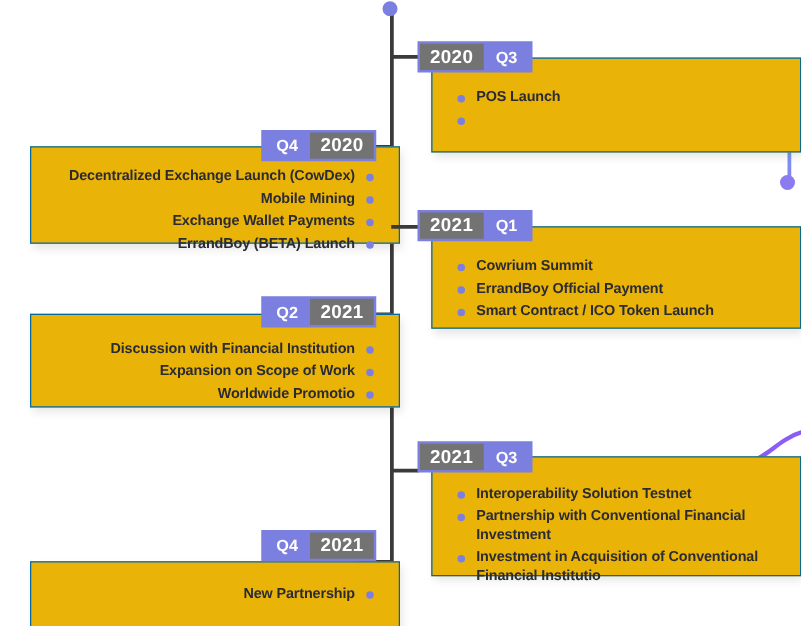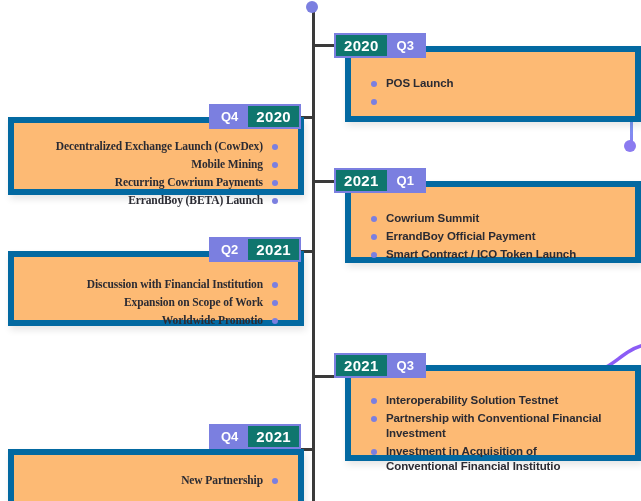--- a/index.html
+++ b/index.html
@@ -35,27 +35,27 @@
     position:absolute;
     height:3px;
     background:#3a3a3a;
   }
   .connector.right{ left:313px; width:22px; }
   .connector.left { left:287px; width:27px; }
 
   
   .card{
     position:absolute;
-    background:#fdba74;
-    border:6px solid #0369a1;
+    background:#eab308;
+    border:1px solid #0369a1;
     box-shadow:2px 4px 7px rgba(0,0,0,0.10);
     box-sizing:border-box;
   }
   .card.right{ left:345px; width:296px; }
-  .card.left { left:8px;  width:296px;font-family:Liberation Serif, serif; }
+  .card.left { left:24px;  width:296px; }
 
   .items{
     margin:0;padding:0;list-style:none;
   }
   .item{
     display:flex;
     align-items:flex-start;
     font-size:11.5px;
     line-height:15px;
     color:#2b2b33;
@@ -81,21 +81,21 @@
     position:absolute;
     display:flex;
     align-items:stretch;
     background:#7b7fe0;
     padding:2px;
     box-sizing:border-box;
     height:25px;
     z-index:5;
   }
   .chip .year{
-    background:#0f766e;
+    background:#737373;
     color:#ffffff;
     font-size:15px;
     font-weight:700;
     letter-spacing:0.3px;
     padding:0 8px;
     display:flex;align-items:center;
   }
   .chip .quarter{
     color:#ffffff;
     font-size:13px;
@@ -170,21 +170,21 @@
   <ul class="items">
     <li class="item">
       <span class="item-label">Decentralized Exchange Launch (CowDex)</span>
       <span class="bullet"></span>
     </li>
     <li class="item">
       <span class="item-label">Mobile Mining</span>
       <span class="bullet"></span>
     </li>
     <li class="item">
-      <span class="item-label">Recurring Cowrium Payments</span>
+      <span class="item-label">Exchange Wallet Payments</span>
       <span class="bullet"></span>
     </li>
     <li class="item">
       <span class="item-label">ErrandBoy (BETA) Launch</span>
       <span class="bullet"></span>
     </li>
   </ul>
 </div>
 <div class="chip" style="left:209px;top:104px;">
   <span class="quarter">Q4</span>

